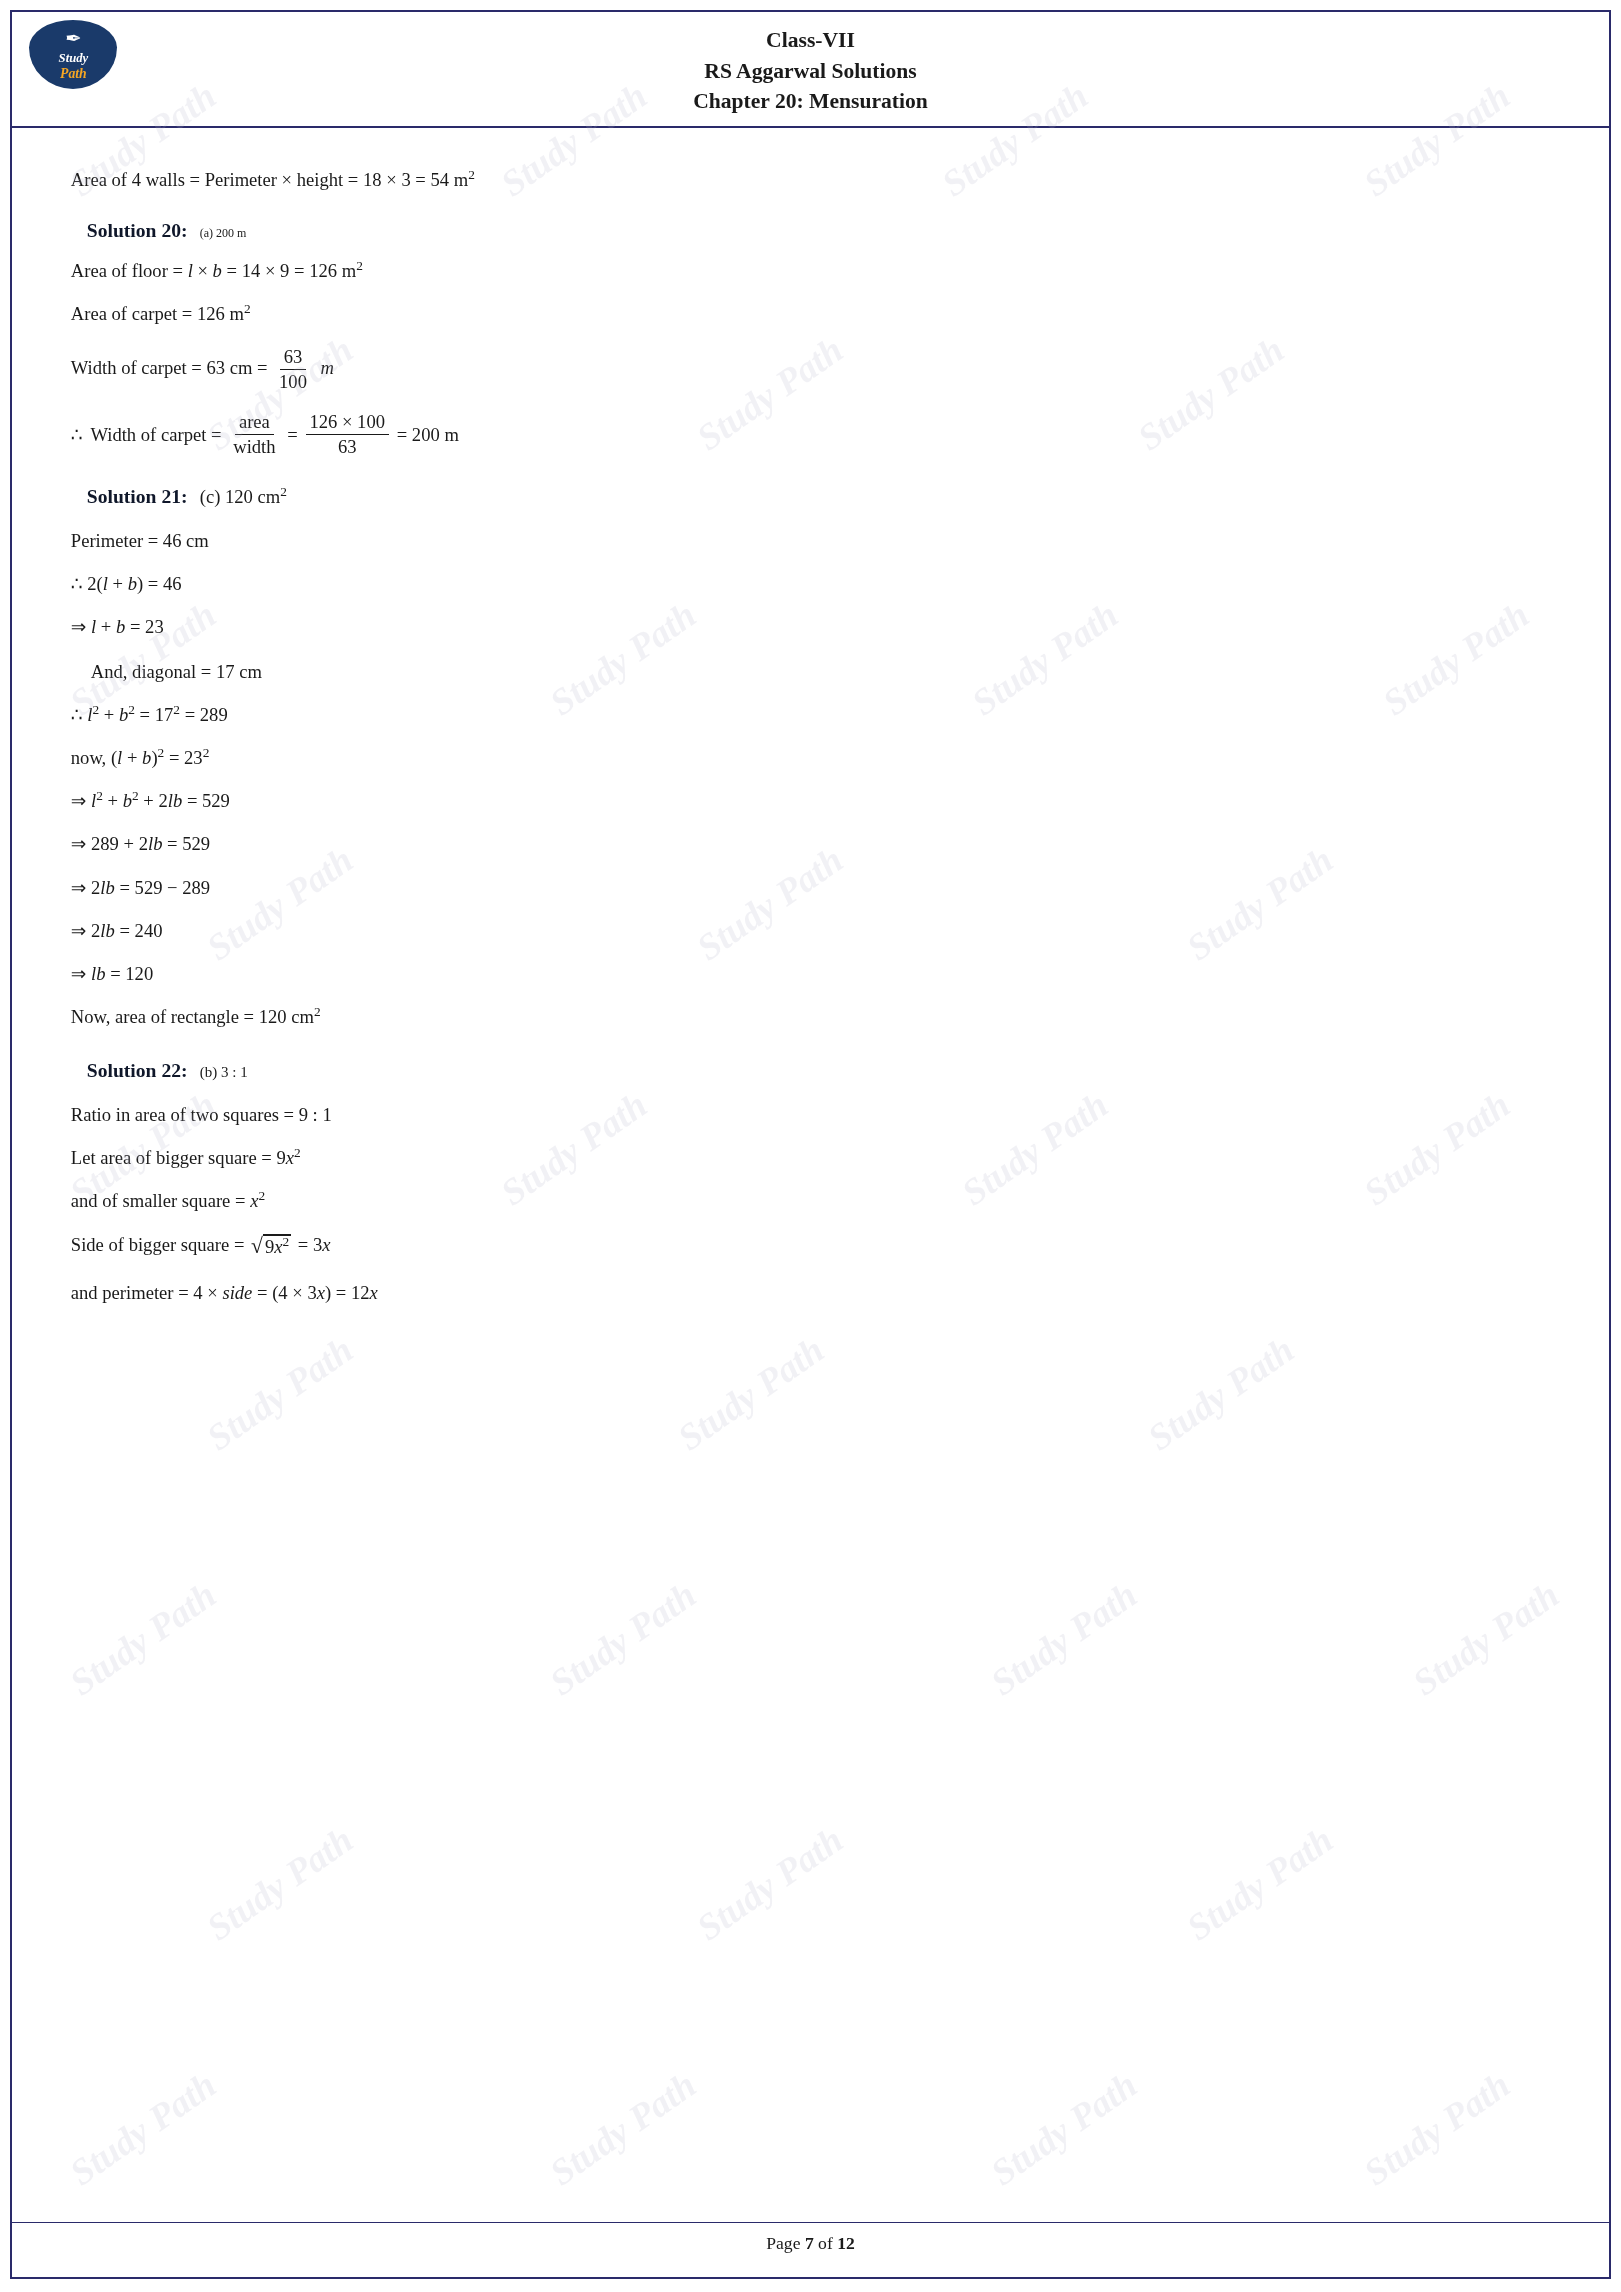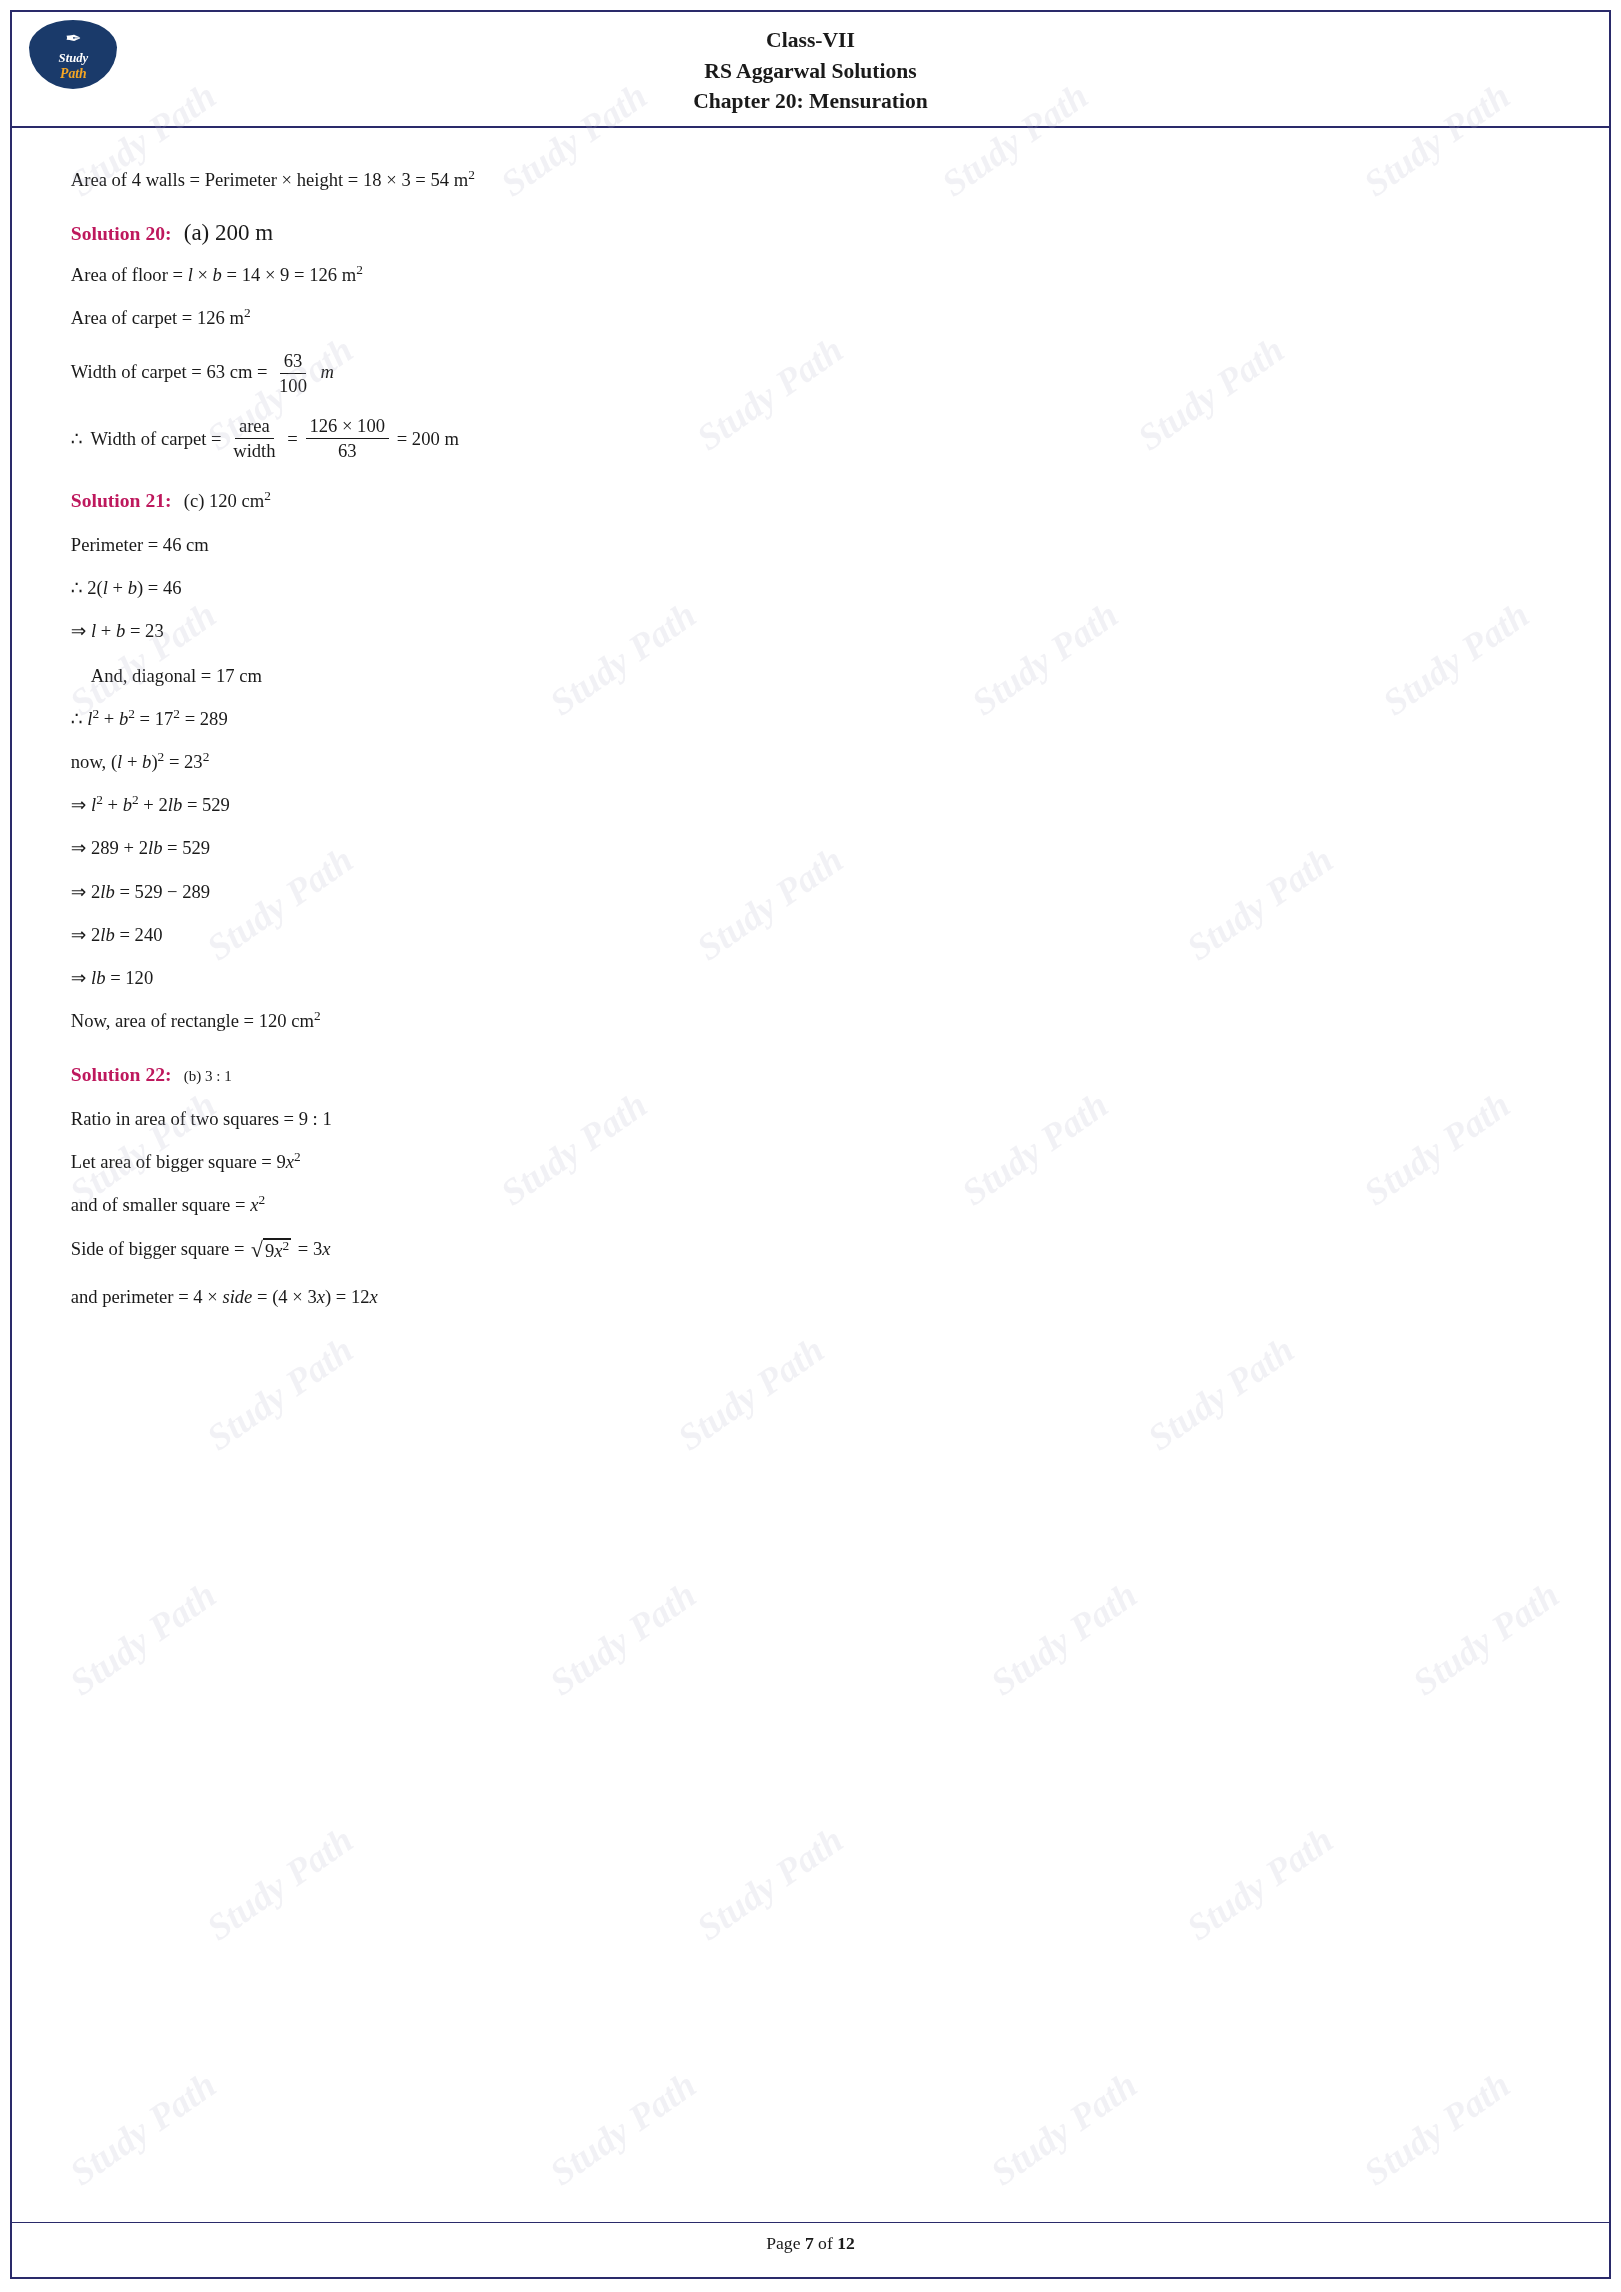--- a/index.html
+++ b/index.html
@@ -193,21 +193,21 @@
     .wm24 { top: 1617px; left: 980px; }
     .wm25 { top: 1617px; left: 1402px; }
     .wm26 { top: 1862px; left: 196px; }
     .wm27 { top: 1862px; left: 686px; }
     .wm28 { top: 1862px; left: 1176px; }
     .wm29 { top: 2107px; left: 59px; }
     .wm30 { top: 2107px; left: 539px; }
     .wm31 { top: 2107px; left: 980px; }
     .wm32 { top: 2107px; left: 1353px; }
 
-    .green { color: #be185d; }
+    .green { color: #0f172a; margin-left: 16px; }
   </style>
 </head>
 <body>
 
 <div class="watermark wm1">Study Path</div>
 <div class="watermark wm2">Study Path</div>
 <div class="watermark wm3">Study Path</div>
 <div class="watermark wm4">Study Path</div>
 <div class="watermark wm5">Study Path</div>
 <div class="watermark wm6">Study Path</div>
@@ -259,21 +259,21 @@
   <div class="content">
 
     <div class="math-block">
       <span>Area of 4 walls = Perimeter × height = 18 × 3 = 54 m<span class="super">2</span></span>
     </div>
 
     <div style="margin-top:21.6px;"></div>
 
     <div>
       <span class="solution-heading green">Solution 20:</span>
-      <span style="font-size:23px;margin-left:7.8px;">(a) 200 m</span>
+      <span style="font-size:12px;margin-left:7.8px;">(a) 200 m</span>
     </div>
 
     <div style="margin-top:9.8px;"></div>
 
     <div class="math-block">
       Area of floor = <span class="italic-var">l</span> × <span class="italic-var">b</span> = 14 × 9 = 126 m<span class="super">2</span>
     </div>
     <div class="math-block">
       Area of carpet = 126 m<span class="super">2</span>
     </div>

